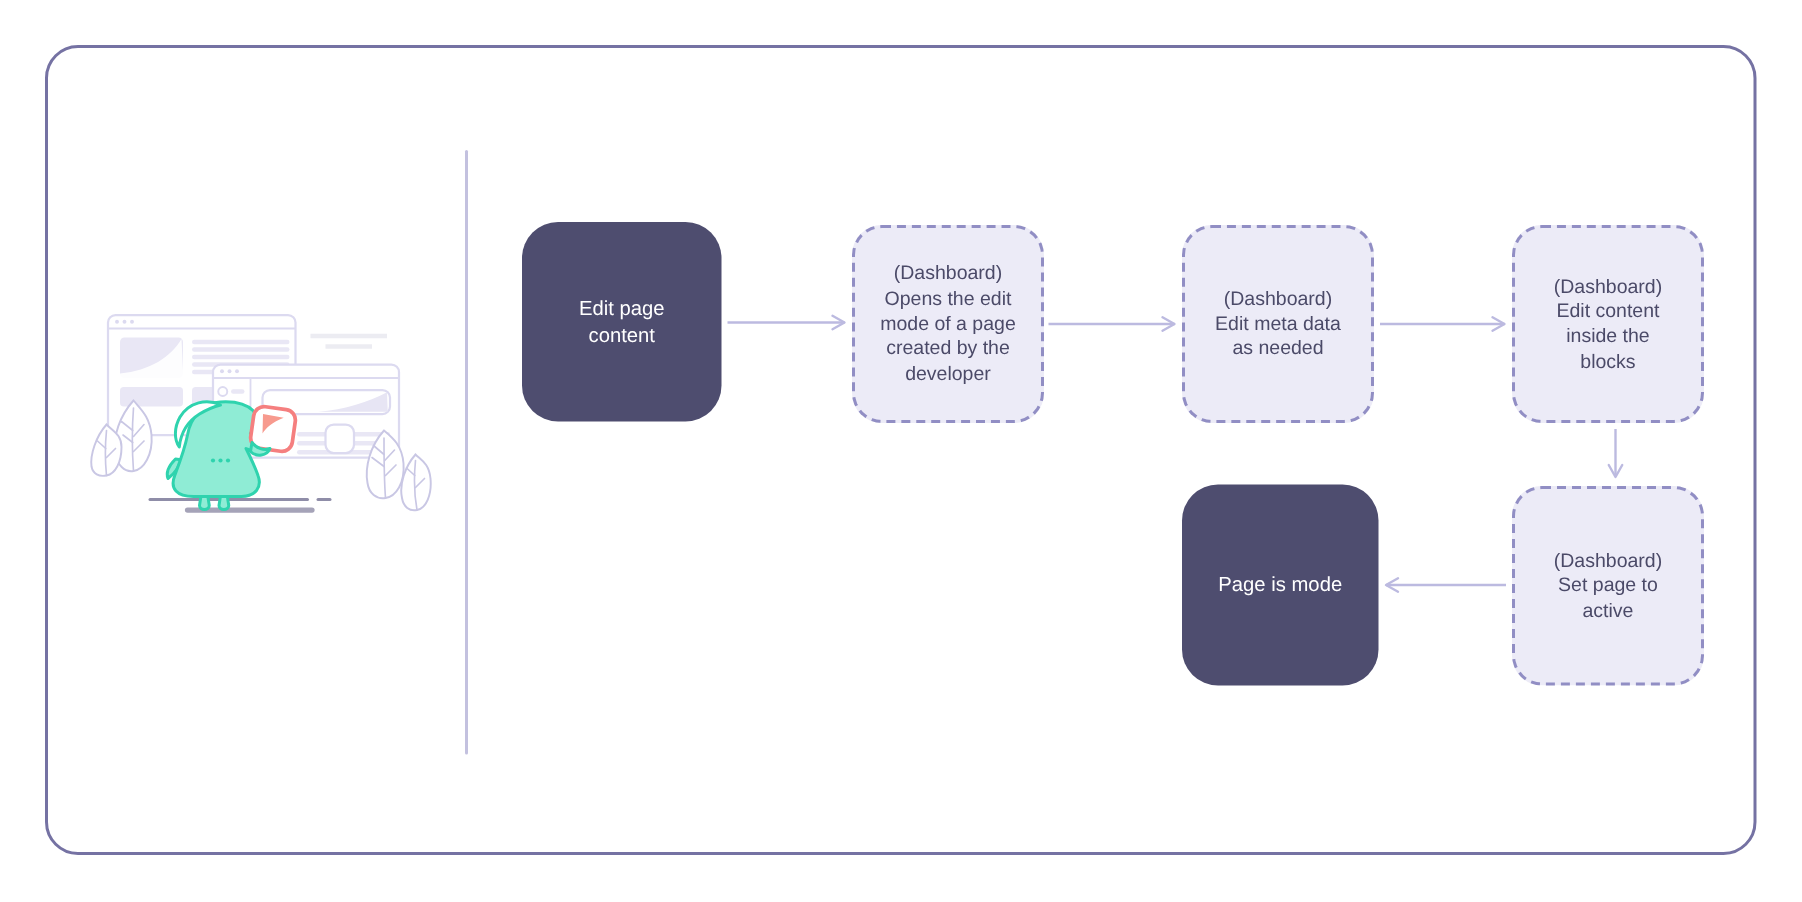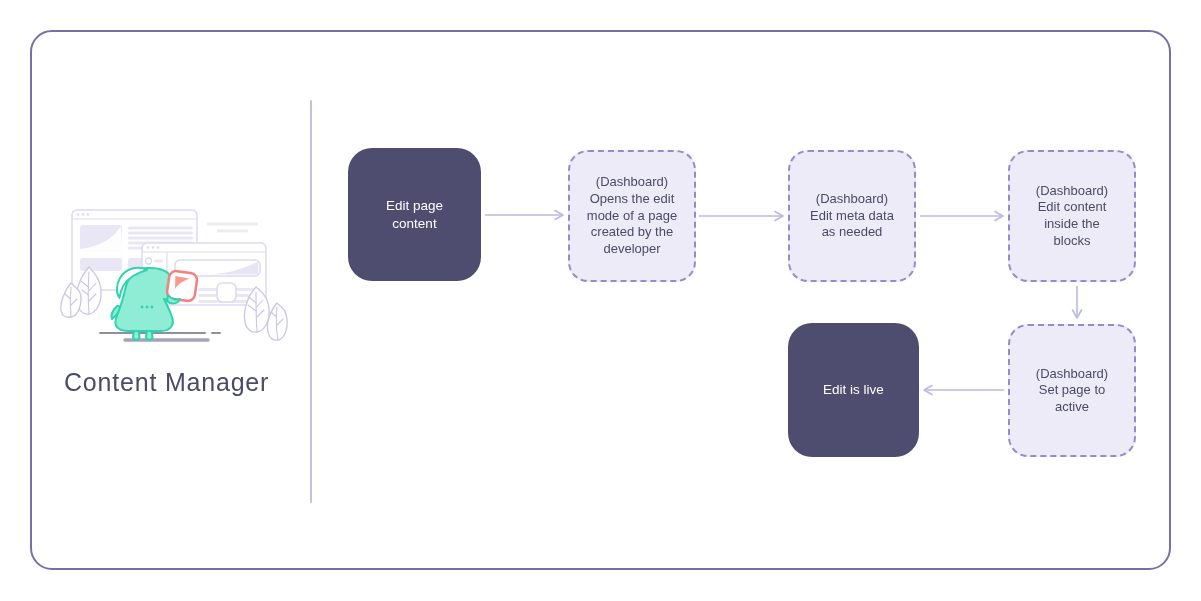--- a/index.html
+++ b/index.html
@@ -139,21 +139,20 @@
       <circle cx="97" cy="112" r="1.4" fill="var(--mascot-teal,#2fd3ae)"></circle>
       <circle cx="102" cy="112" r="1.4" fill="var(--mascot-teal,#2fd3ae)"></circle>
       <g transform="rotate(8 132 91)">
         <rect x="118" y="77" width="28" height="28" rx="7" fill="#ffffff" stroke="var(--card-pink,#f57f7f)" stroke-width="2.5"></rect>
         <path d="M124,82 L138,82.5 C131,86.5 127,91 125.5,95 Z" fill="#f79a8e"></path>
       </g>
       <path class="teal" d="M118,100 C121,104 126,105.5 130,104 C128,109 121,110 117,106 Z"></path>
     </g>
   </svg>
 
-  <div class="page-title">Content Manager</div>
 
   <svg class="arrows" width="1201" height="601" viewBox="0 0 1201 601">
     <defs>
       <marker id="ah" markerUnits="userSpaceOnUse" markerWidth="14" markerHeight="14" viewBox="0 0 14 14" refX="11" refY="7" orient="auto">
         <path class="arrow-head" d="M3,2.5 L11,7 L3,11.5" stroke-linecap="round" stroke-linejoin="round"></path>
       </marker>
     </defs>
     <path class="arrow" d="M485,215 L563,215" marker-end="url(#ah)"></path>
     <path class="arrow" d="M699,216 L783,216" marker-end="url(#ah)"></path>
     <path class="arrow" d="M920,216 L1003,216" marker-end="url(#ah)"></path>
@@ -187,16 +186,16 @@
 blocks</span>
   </div>
 
   <div class="node dashed" style="left:1008px;top:324px;width:128px;height:133px">
     <span class="node-text">(Dashboard)
 Set page to
 active</span>
   </div>
 
   <div class="node solid" style="left:788px;top:323px;width:131px;height:134px">
-    <span class="node-text">Edit is live</span>
+    <span class="node-text">Page is mode</span>
   </div>
 
 </div>
 
 </body></html>

